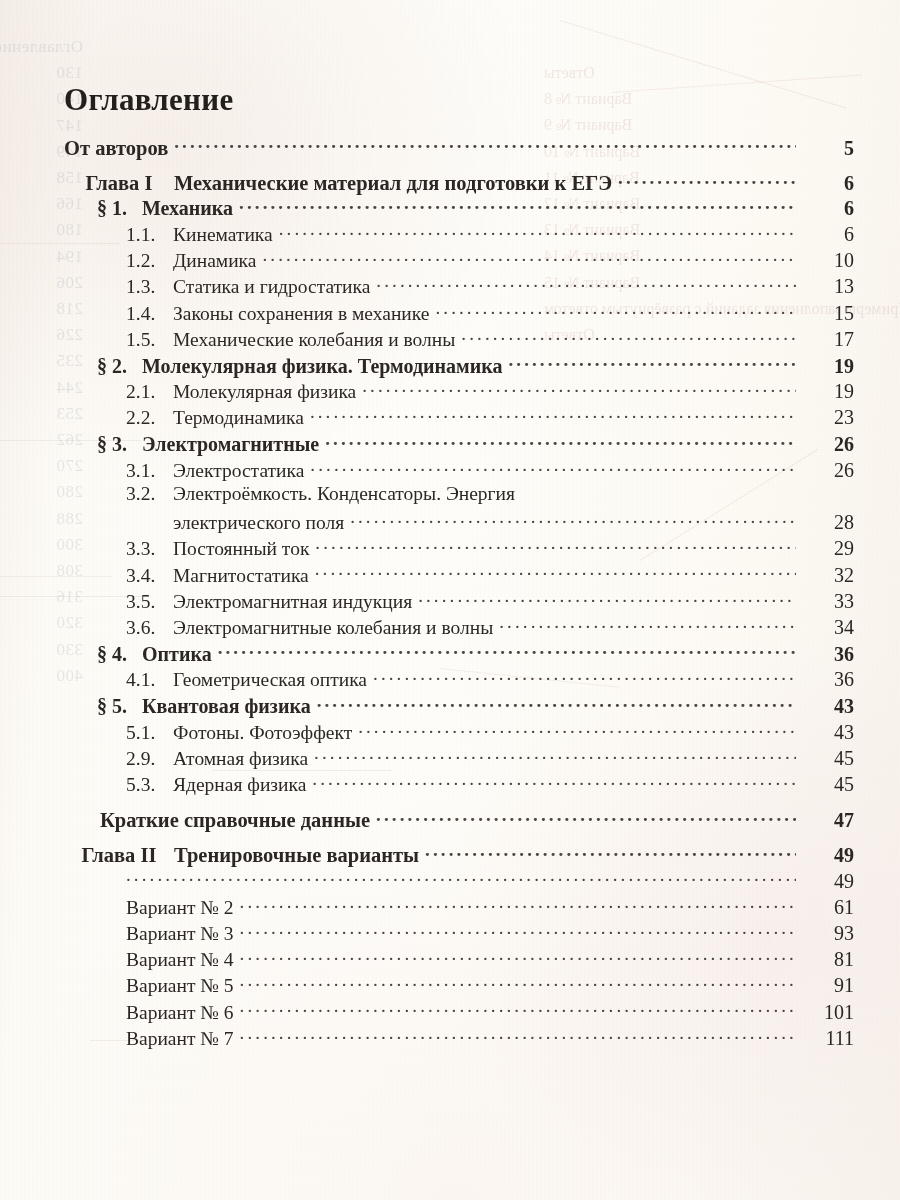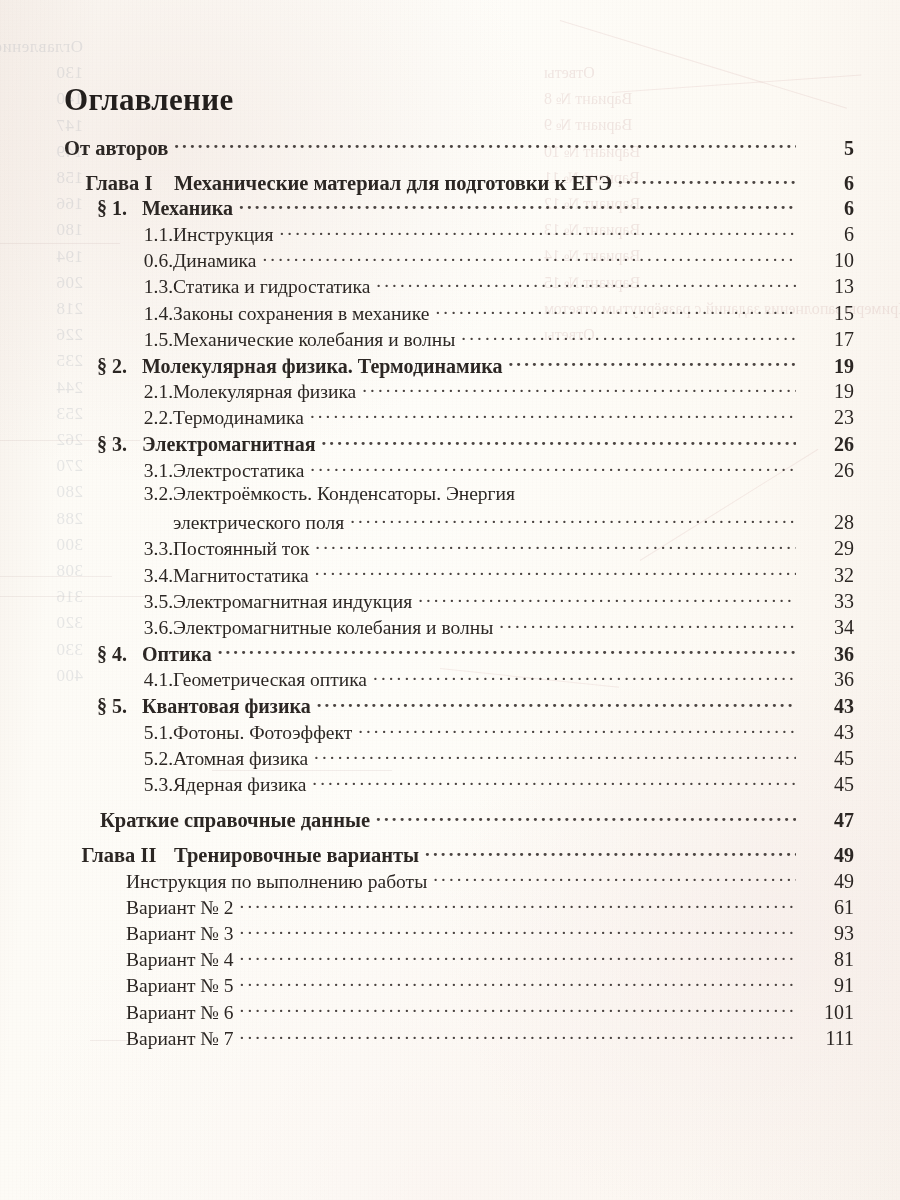--- a/index.html
+++ b/index.html
@@ -148,21 +148,21 @@
   
   .lvl-front  { font-weight: bold; font-size: 20.5px; }
   .lvl-front .num { width: 0; }
 
   .lvl-chapter { font-weight: bold; font-size: 20.5px; }
   .lvl-chapter .num { flex: 0 0 110px; text-align: center; }
 
   .lvl-section { font-weight: bold; font-size: 20px; }
   .lvl-section .num { flex: 0 0 78px; padding-left: 33px; box-sizing: border-box; }
 
-  .lvl-sub .num { flex: 0 0 109px; padding-left: 62px; box-sizing: border-box; text-align: right; }
+  .lvl-sub .num { flex: 0 0 109px; padding-left: 62px; box-sizing: border-box; }
 
   .lvl-ref { font-weight: bold; font-size: 20.5px; }
   .lvl-ref .num { flex: 0 0 36px; }
 
   .lvl-plain .num { flex: 0 0 62px; }
 
   
   .row.cont .num { flex: 0 0 109px; }
 </style>
 </head>
@@ -239,26 +239,26 @@
         <span class="page-no">6</span>
       </div>
       <div class="row lvl-section">
         <span class="num">§ 1.</span>
         <span class="label">Механика</span>
         <span class="leader"></span>
         <span class="page-no">6</span>
       </div>
       <div class="row lvl-sub">
         <span class="num">1.1.</span>
-        <span class="label">Инструкция</span>
+        <span class="label">Кинематика</span>
         <span class="leader"></span>
         <span class="page-no">6</span>
       </div>
       <div class="row lvl-sub">
-        <span class="num">0.6.</span>
+        <span class="num">1.2.</span>
         <span class="label">Динамика</span>
         <span class="leader"></span>
         <span class="page-no">10</span>
       </div>
       <div class="row lvl-sub">
         <span class="num">1.3.</span>
         <span class="label">Статика и гидростатика</span>
         <span class="leader"></span>
         <span class="page-no">13</span>
       </div>
@@ -287,21 +287,21 @@
         <span class="page-no">19</span>
       </div>
       <div class="row lvl-sub">
         <span class="num">2.2.</span>
         <span class="label">Термодинамика</span>
         <span class="leader"></span>
         <span class="page-no">23</span>
       </div>
       <div class="row lvl-section">
         <span class="num">§ 3.</span>
-        <span class="label">Электромагнитная</span>
+        <span class="label">Электромагнитные</span>
         <span class="leader"></span>
         <span class="page-no">26</span>
       </div>
       <div class="row lvl-sub">
         <span class="num">3.1.</span>
         <span class="label">Электростатика</span>
         <span class="leader"></span>
         <span class="page-no">26</span>
       </div>
       <div class="row lvl-sub">
@@ -356,21 +356,21 @@
         <span class="leader"></span>
         <span class="page-no">43</span>
       </div>
       <div class="row lvl-sub">
         <span class="num">5.1.</span>
         <span class="label">Фотоны. Фотоэффект</span>
         <span class="leader"></span>
         <span class="page-no">43</span>
       </div>
       <div class="row lvl-sub">
-        <span class="num">5.2.</span>
+        <span class="num">2.9.</span>
         <span class="label">Атомная физика</span>
         <span class="leader"></span>
         <span class="page-no">45</span>
       </div>
       <div class="row lvl-sub">
         <span class="num">5.3.</span>
         <span class="label">Ядерная физика</span>
         <span class="leader"></span>
         <span class="page-no">45</span>
       </div>
@@ -381,21 +381,20 @@
         <span class="page-no">47</span>
       </div>
       <div class="row lvl-chapter gap-before">
         <span class="num">Глава II</span>
         <span class="label">Тренировочные варианты</span>
         <span class="leader"></span>
         <span class="page-no">49</span>
       </div>
       <div class="row lvl-plain">
         <span class="num"></span>
-        <span class="label">Инструкция по выполнению работы</span>
         <span class="leader"></span>
         <span class="page-no">49</span>
       </div>
       <div class="row lvl-plain">
         <span class="num"></span>
         <span class="label">Вариант № 2</span>
         <span class="leader"></span>
         <span class="page-no">61</span>
       </div>
       <div class="row lvl-plain">

